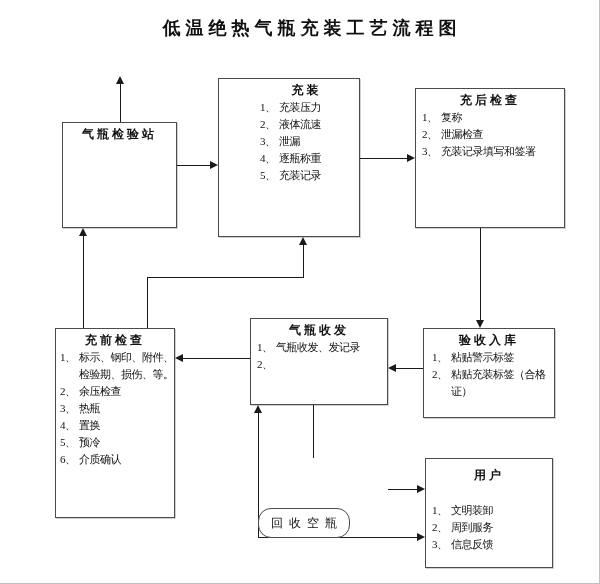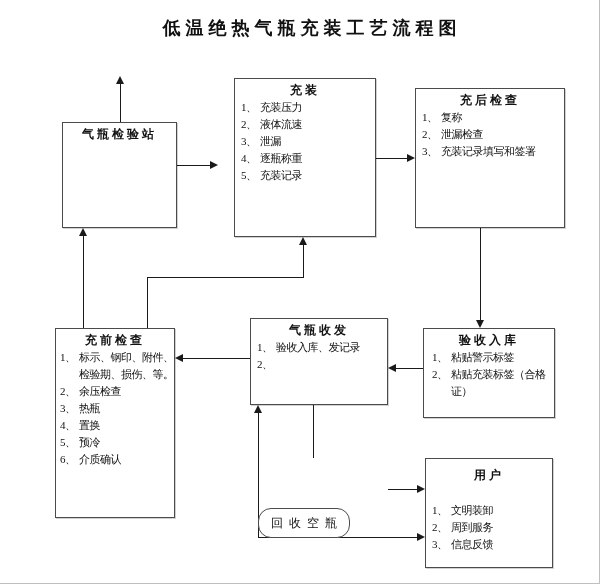--- a/index.html
+++ b/index.html
@@ -88,21 +88,21 @@
 
   <div class="vline" style="left:258px;top:413px;height:124px;"></div>
   <div class="arr arr-up" style="left:254px;top:405px;"></div>
   <div class="hline" style="left:258px;top:537px;width:159px;"></div>
   <div class="arr arr-right" style="left:417px;top:533px;"></div>
 
   <div class="box" style="left:62px;top:122px;width:115px;height:106px;">
     <div class="box-title">气瓶检验站</div>
   </div>
 
-  <div class="box" style="left:234px;top:78px;width:142px;height:159px;">
+  <div class="box" style="left:218px;top:78px;width:142px;height:159px;padding-left:35px;">
     <div class="box-title">充装</div>
     <div class="items">
       <div class="item">
           <span class="num">1、</span>
           <span class="txt">充装压力</span>
         </div>
       <div class="item">
           <span class="num">2、</span>
           <span class="txt">液体流速</span>
         </div>
@@ -167,21 +167,21 @@
           <span class="txt">介质确认</span>
         </div>
     </div>
   </div>
 
   <div class="box" style="left:250px;top:318px;width:138px;height:87px;">
     <div class="box-title">气瓶收发</div>
     <div class="items">
       <div class="item">
           <span class="num">1、</span>
-          <span class="txt">验收入库、发记录</span>
+          <span class="txt">气瓶收发、发记录</span>
         </div>
       <div class="item">
           <span class="num">2、</span>
         </div>
     </div>
   </div>
 
   <div class="box acc" style="left:423px;top:328px;width:132px;height:90px;">
     <div class="box-title">验收入库</div>
     <div class="items">

